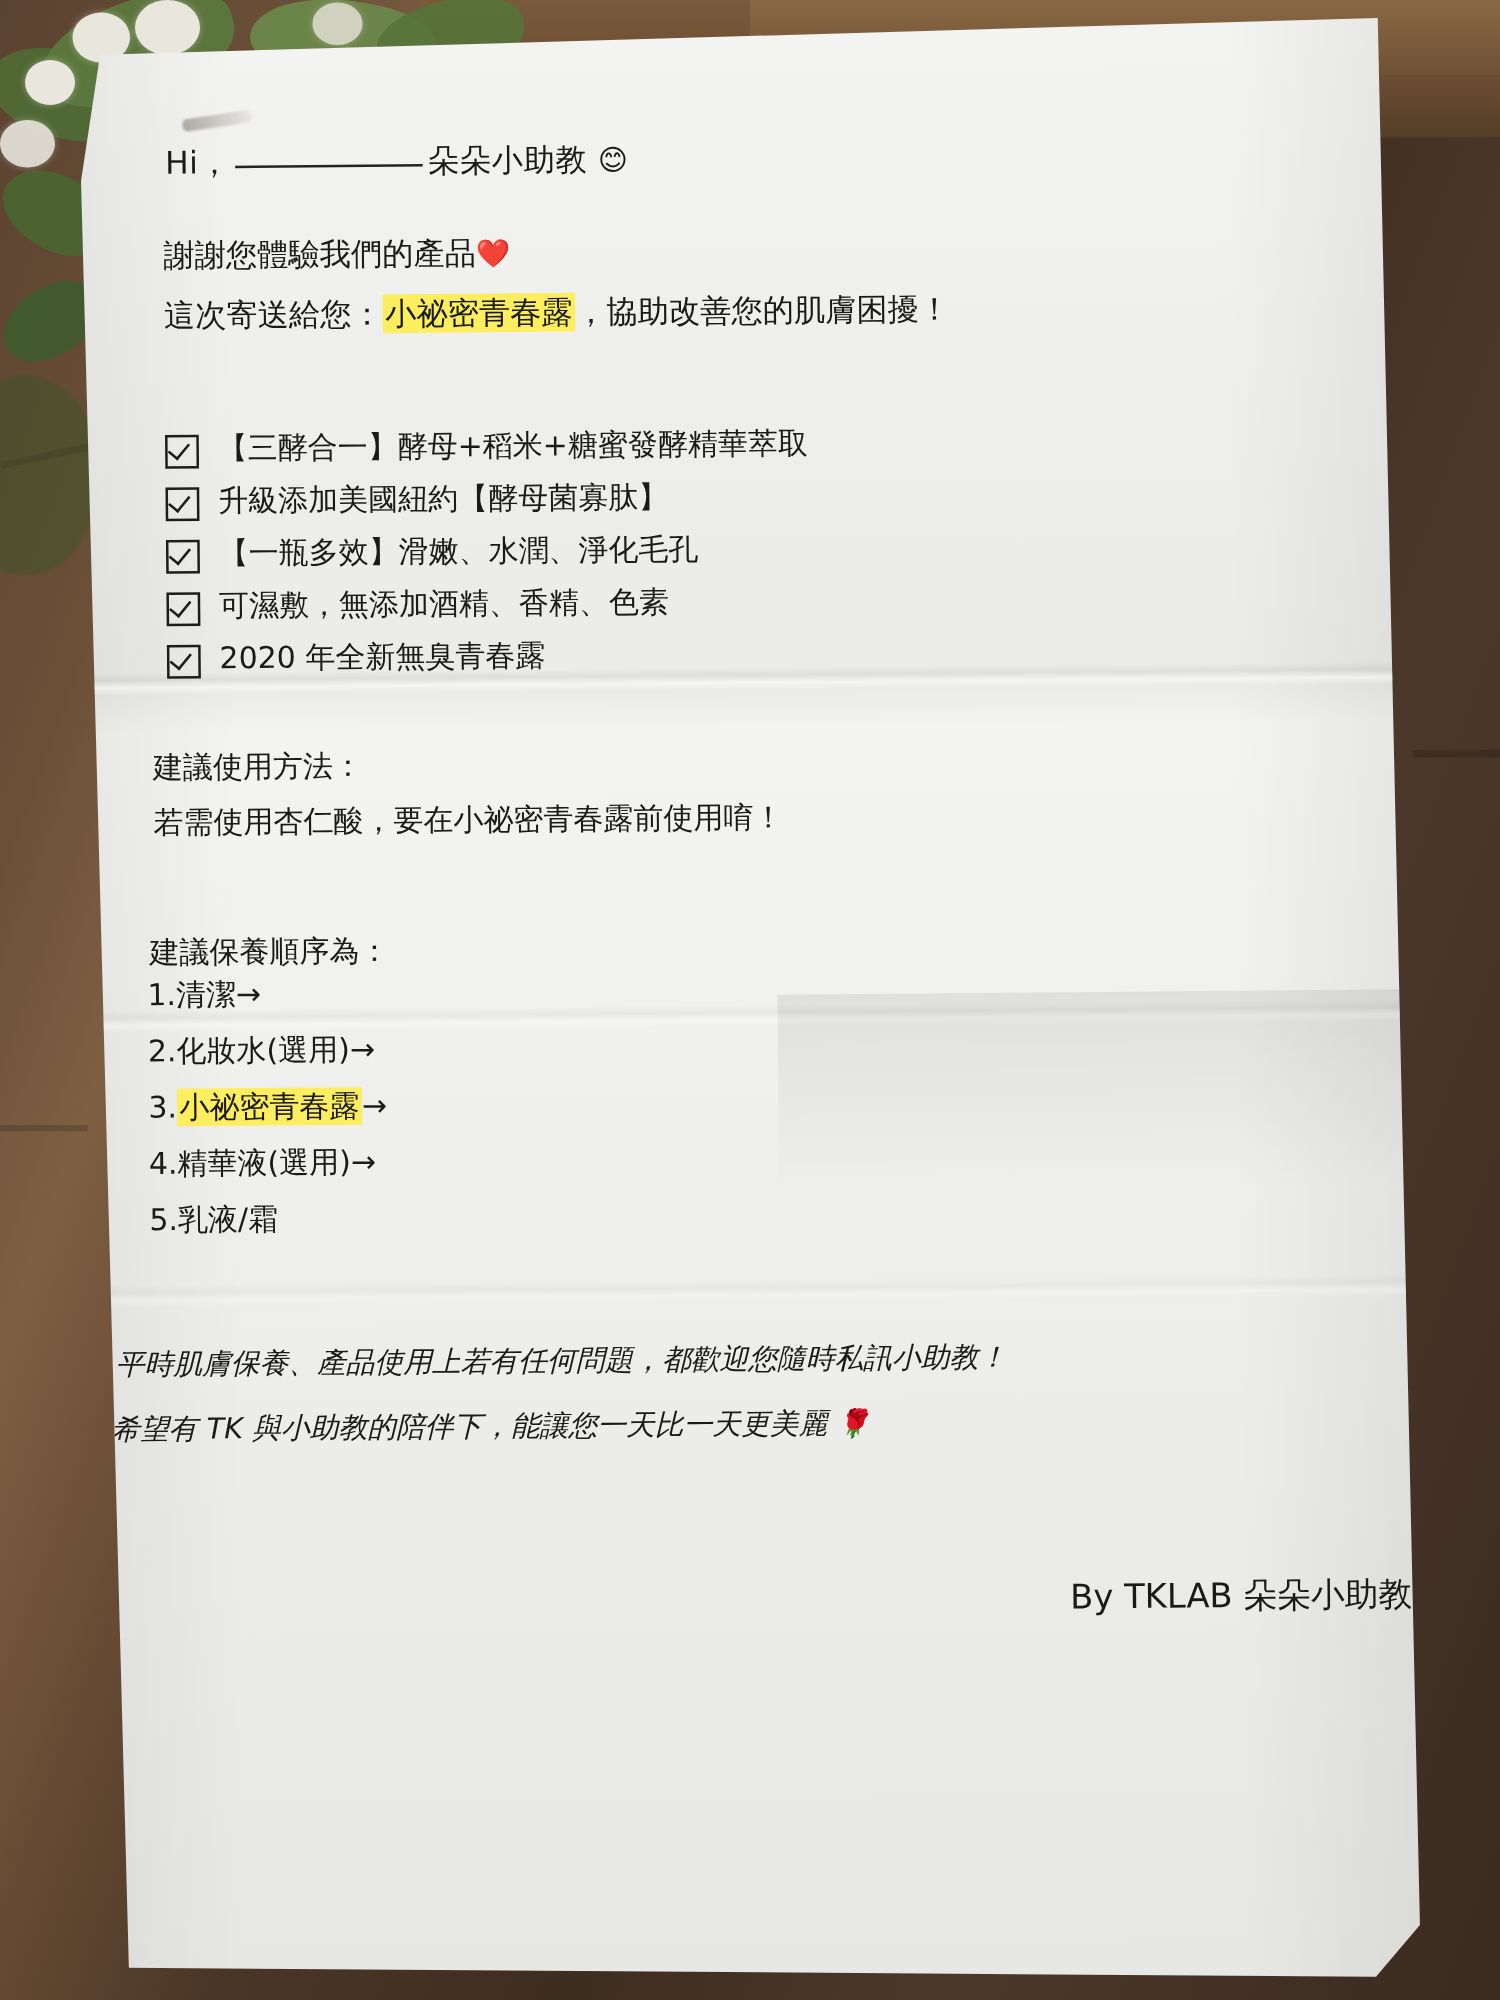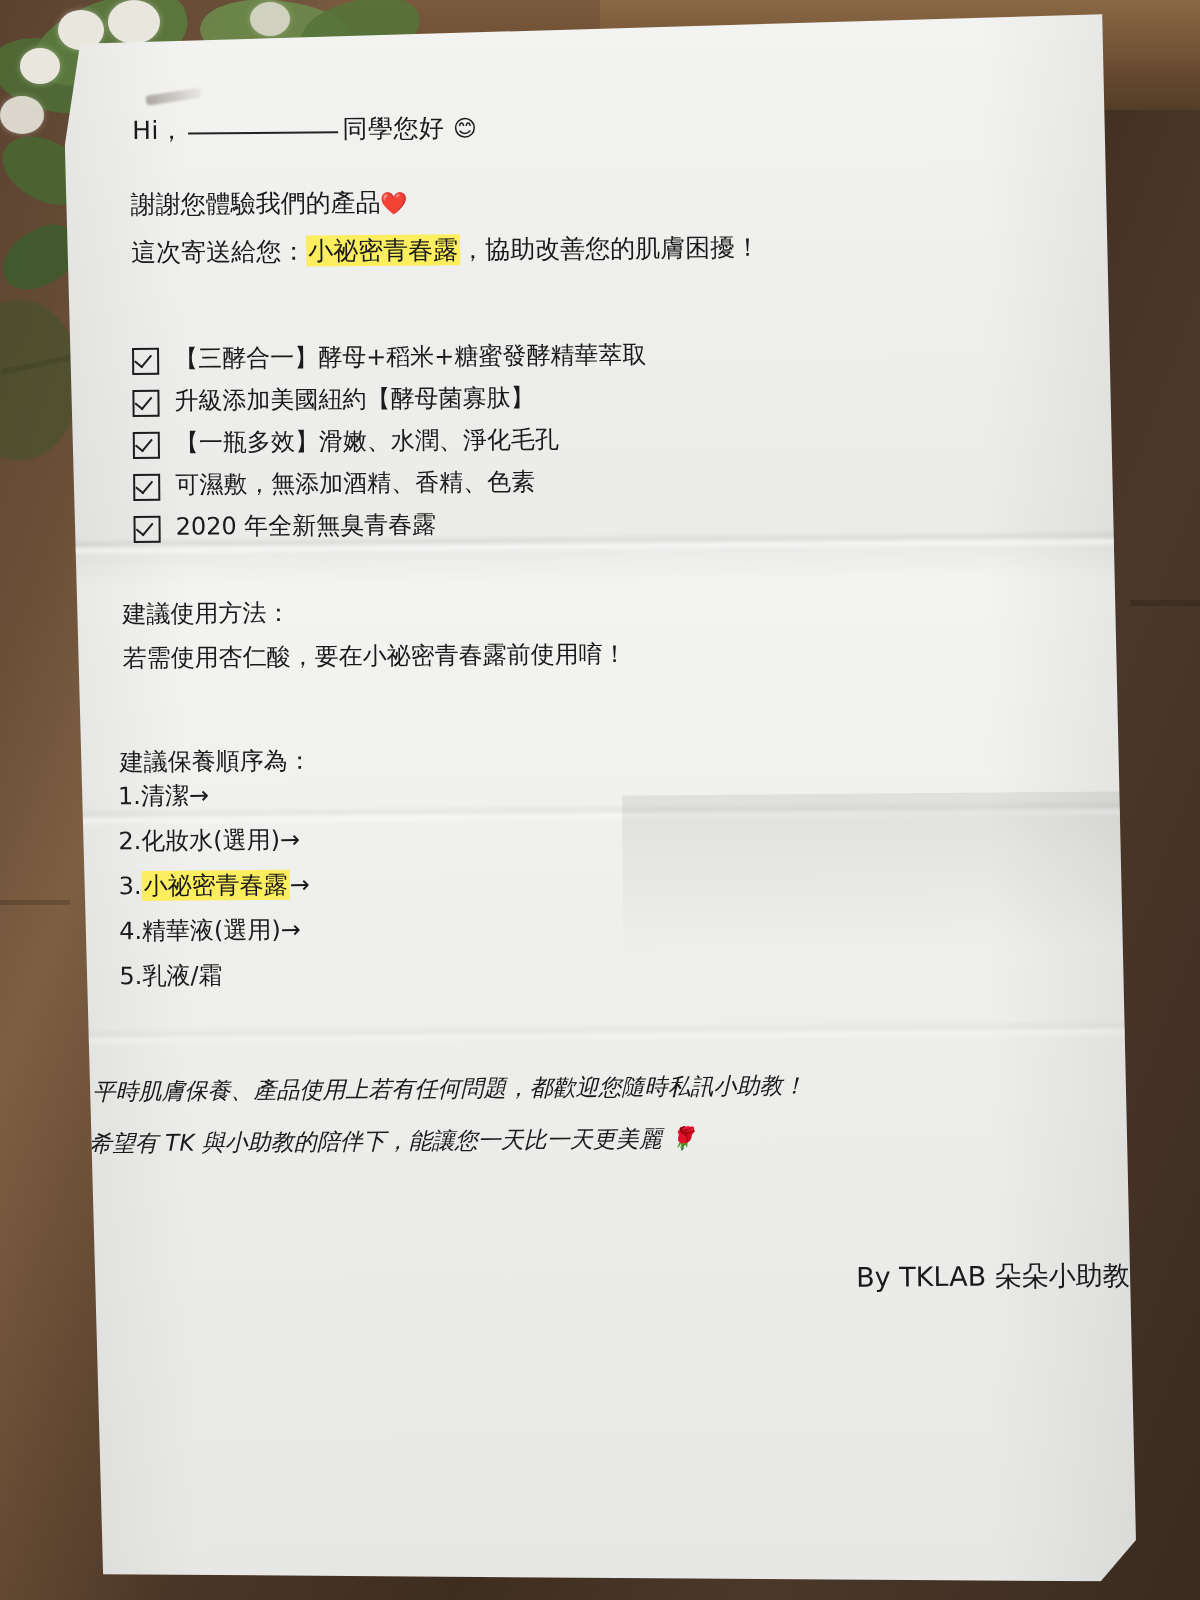--- a/index.html
+++ b/index.html
@@ -217,21 +217,21 @@
   <div class="paper-shade"></div>
   <div class="crease c1"></div>
   <div class="crease c2"></div>
   <div class="crease c3"></div>
   <div class="shadow-block"></div>
   <div class="pencil-mark"></div>
 
   <div class="content">
 
     <div class="line greeting">
-      <span>Hi，</span><span class="blank"></span><span>同學您好</span>
+      <span>Hi，</span><span class="blank"></span><span>朵朵小助教</span>
       <span class="emoji">😊</span>
     </div>
 
     <div class="line thanks">
       <span>謝謝您體驗我們的產品</span><span class="red-heart">❤️</span>
     </div>
 
     <div class="line sending">
       <span>這次寄送給您：</span><span class="hl">小祕密青春露</span><span>，協助改善您的肌膚困擾！</span>
     </div>

